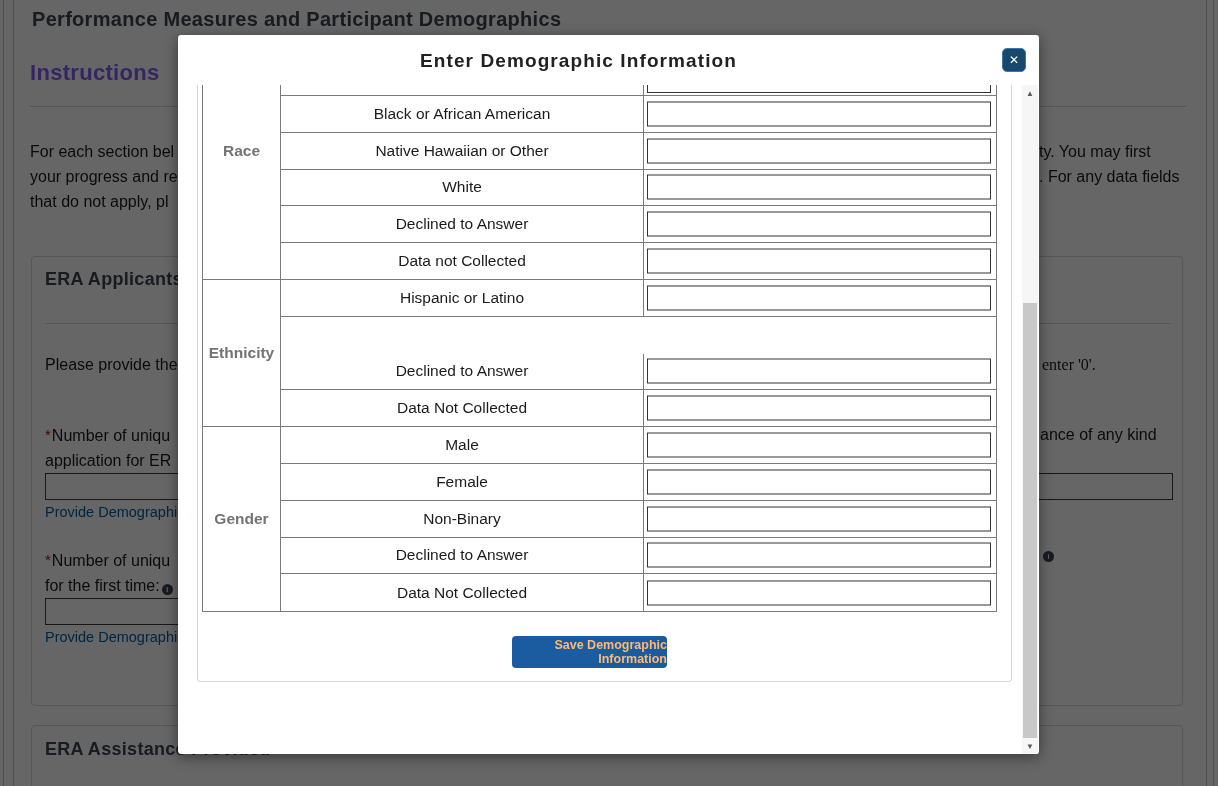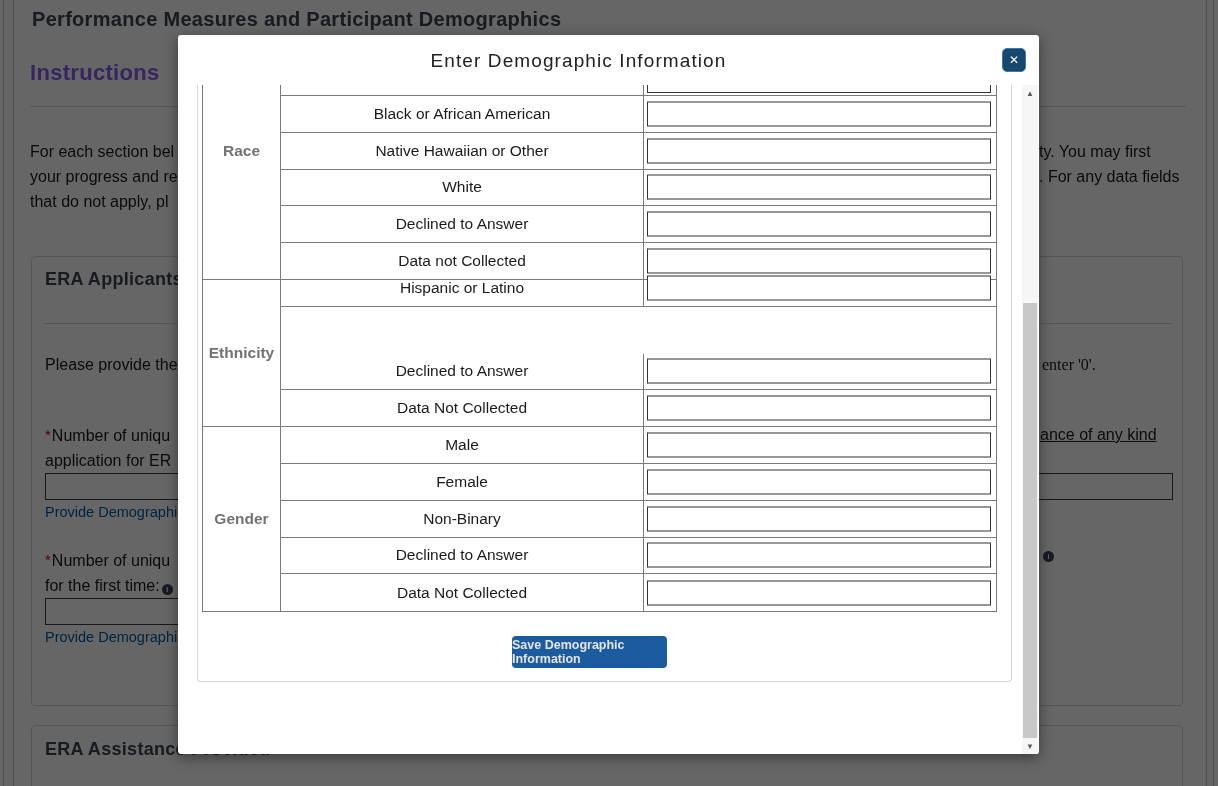--- a/index.html
+++ b/index.html
@@ -31,21 +31,21 @@
   .info-dot-abs { position:absolute; width:11px; height:11px; border-radius:50%; background:#3d4551; color:#fff;
               font-size:7px; font-weight:700; display:flex; align-items:center; justify-content:center; }
   .assist-card { left:31px; top:725px; width:1152px; height:70px; }
   .assist-heading { left:13px; top:13px; font-size:18px; font-weight:700; color:#3d4551; letter-spacing:.3px; white-space:nowrap; }
 
   
   .overlay { position:absolute; inset:0; background:rgba(0,0,0,0.6); z-index:10; }
   .modal { position:absolute; left:178px; top:35px; width:861px; height:719px; background:#fff; z-index:20;
            border-radius:3px; box-shadow:0 3px 14px rgba(0,0,0,.45); }
   .modal-title { position:absolute; left:0; right:60px; top:15px; text-align:center; font-size:19px; color:#212121;
-                 letter-spacing:1.1px; font-weight:400; }
+                 letter-spacing:1.1px; font-weight:700; }
   .close-btn { position:absolute; right:13px; top:13px; width:24px; height:24px; background:#19486f;
                border:1px solid #3a77ad; border-radius:5px; color:#fff; display:flex; align-items:center;
                justify-content:center; font-size:12px; cursor:pointer; }
 
   .panel { position:absolute; left:19px; top:50px; width:815px; height:597px; background:#fff;
            border:1px solid #d6d6d6; border-top:none; border-radius:0 0 4px 4px; }
   .dtable { position:absolute; left:4px; top:0; width:795px; height:527px; border:1px solid #7a7a7a; border-top:none; background:#fff; }
   .cat-cell { position:absolute; left:0; width:78px; border-right:1px solid #7a7a7a; border-bottom:1px solid #7a7a7a;
               display:flex; align-items:center; justify-content:center; font-size:15.5px; font-weight:700; color:#737373; }
   .cat-race { align-items:flex-start; padding-top:57px; }
@@ -53,22 +53,22 @@
   .t-row { position:absolute; left:78px; width:715px; border-bottom:1px solid #7a7a7a; overflow:hidden; }
   .t-row-last { border-bottom:none; }
   .t-label { position:absolute; left:0; top:0; width:363px; height:100%; border-right:1px solid #7a7a7a;
              display:flex; align-items:center; justify-content:center; font-size:15.5px; color:#1b1b1b; }
   .t-inputcell { position:absolute; left:363px; top:0; right:0; height:100%; }
   .t-input { position:absolute; left:3px; top:50%; transform:translateY(-50%); width:344px; height:25px;
              border:1.5px solid #333; background:#fff; font-size:14px; padding:0 4px; }
   .t-input.partial { top:-17px; transform:none; }
 
   .save-btn { position:absolute; left:314px; top:551px; width:155px; height:32px; background:#1b5ba0; border:none;
-              border-radius:4px; color:#e5e5e5; font-family:"Liberation Sans",sans-serif; font-size:12.5px; font-weight:700;
-              line-height:14px; display:flex; flex-direction:column; align-items:flex-start; justify-content:center; cursor:pointer; }
+              border-radius:4px; color:#fdba74; font-family:"Liberation Sans",sans-serif; font-size:12.5px; font-weight:700;
+              line-height:14px; display:flex; flex-direction:column; align-items:flex-end; justify-content:center; cursor:pointer; }
 
   .sbar { position:absolute; left:844px; top:50px; width:16px; height:669px; background:#f6f6f6; }
   .sbtn { position:absolute; left:0; width:16px; height:16px; display:flex; align-items:center; justify-content:center;
           font-size:8px; color:#5a5a5a; cursor:pointer; background:#f6f6f6; }
   .sbtn-up { top:0; } .sbtn-down { bottom:0; }
   .sthumb { position:absolute; left:1px; top:218px; width:14px; height:435px; background:#c8c8c8; cursor:pointer; }
 </style>
 </head>
 <body>
 
@@ -97,21 +97,21 @@
     <div class="abs era-heading">ERA Applicants</div>
     <div class="abs card-divider"></div>
 
     <div class="frag clip134" style="left:13px; top:95px;">Please provide the</div>
     <div class="frag" style="left:1010px; top:95px;font-family:Liberation Serif, serif;">enter '0'.</div>
 
     <div class="frag clip134" style="left:13px; top:165px;">
       <span class="req">*</span><span>Number of uniqu</span><br>
       <span>application for ER</span>
     </div>
-    <div class="frag" style="left:1008px; top:165px;text-decoration:underline;">ance of any kind</div>
+    <div class="frag" style="left:1008px; top:165px;">ance of any kind</div>
     <input class="uswds-input" style="left: 13px; top: 216px; width: 300px;" type="text" value="">
     <input class="uswds-input" style="left: 969px; top: 216px; width: 172px;" type="text" value="">
     <div class="pd-link clip134" style="left:13px; top:246px;">Provide Demographic Information</div>
 
     <div class="frag clip134" style="left:13px; top:290px;">
       <span class="req">*</span><span>Number of uniqu</span><br>
       <span>for the first time:</span><span class="info-dot">i</span>
     </div>
     <div class="info-dot-abs" style="left:1011px; top:294px;">i</div>
     <input class="uswds-input" style="left: 13px; top: 341px; width: 300px;" type="text" value="">
@@ -163,21 +163,21 @@
               <input type="text" class="t-input" style="">
             </div>
           </div>
           <div class="t-row" style="top: 158.2px; height: 36.8px;">
             <div class="t-label">Data not Collected</div>
             <div class="t-inputcell">
               <input type="text" class="t-input" style="">
             </div>
           </div>
           <div class="cat-cell" style="top: 195px; height: 147.2px;">Ethnicity</div>
-          <div class="t-row" style="top: 185px; height: 36.8px;">
+          <div class="t-row" style="top: 195px; height: 36.8px;">
             <div class="t-label">Hispanic or Latino</div>
             <div class="t-inputcell">
               <input type="text" class="t-input" style="">
             </div>
           </div>
           <div class="t-row" style="top: 268.6px; height: 36.8px;">
             <div class="t-label">Declined to Answer</div>
             <div class="t-inputcell">
               <input type="text" class="t-input" style="">
             </div>

